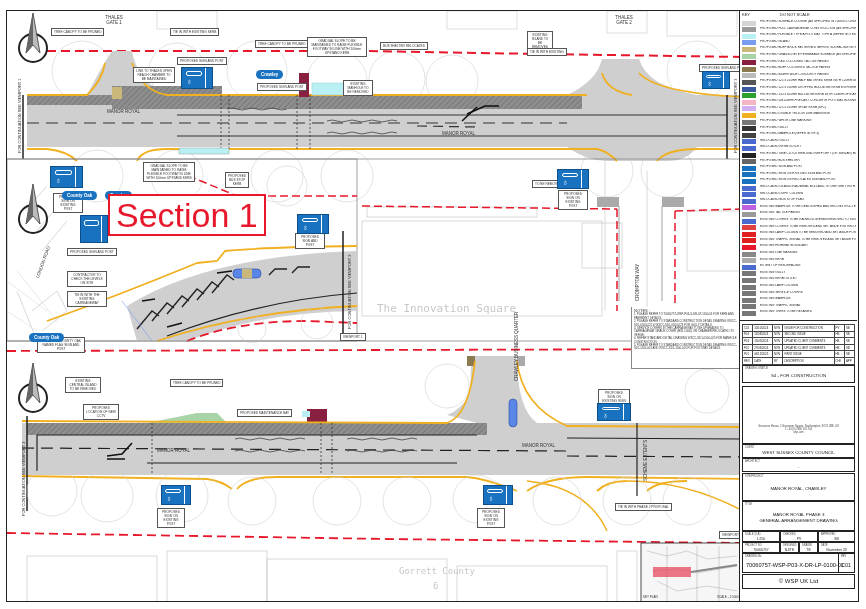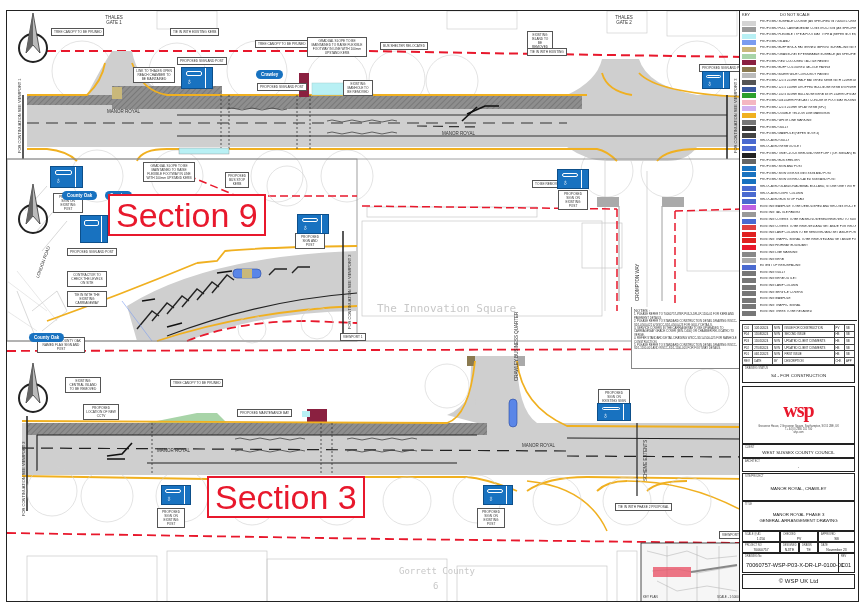--- a/index.html
+++ b/index.html
@@ -430,22 +430,21 @@
     <div>1. PLEASE REFER TO 70060757-WSP-P03-X-DR-LP-1100-01 FOR KERB AND PAVEMENT DETAILS.</div>
     <div>2. PLEASE REFER TO STANDARD CONSTRUCTION DETAIL DRAWING WSCC-SD1-0500-022 &amp; WSCC-SD1-0500-023 FOR GULLY DETAILS.</div>
     <div>3. SERVICE COVERS IN THE CARRIAGEWAY TO BE UPGRADED TO CARRIAGEWAY GRADE COVER (MIN. D400) OR CHAMBER RELOCATED TO VERGE.</div>
     <div>4. REFER STANDARD DETAIL DRAWING WSCC-SD1-0500-025 FOR MANHOLE CONSTRUCTION.</div>
     <div>5. PLEASE REFER TO STANDARD CONSTRUCTION DETAIL DRAWING WSCC-SD1-1100-001 AND WSCC-SD1-1100-001 FOR FOOTWAY DETAILS.</div>
   </div>
 
   <span class="tiny" style="left:636px; top:584px; font-size:3px;">KEY PLAN</span>
   <span class="tiny" style="left:710px; top:584px; font-size:3px;">SCALE - 1:5000</span>
 
-  <div class="section-label" style="left:101px; top:183px;">Section 9</div>
-  <div class="section-label" style="left:200px; top:465px;">Section 3</div>
+  <div class="section-label" style="left:101px; top:183px;">Section 1</div>
 </div>
 
 <div class="titleblock">
   <div class="legend">
     <span class="legend-head">KEY</span>
     <span class="legend-dns">DO NOT SCALE</span>
     <div id="legend-list">
         <div class="legend-item" style="top: 9px;">
           <span class="legend-swatch" style="background: rgb(212, 212, 212);"></span>
           <span class="legend-text">PROPOSED SURFACE COURSE (AS SPECIFIED IN 70060757-WSP-P03-X-DR-LP-1100-01)</span>
@@ -681,21 +680,20 @@
         </tr>
       </tbody>
   </table>
 
   <div class="tb-box" style="top:354px; height:18px;">
     <span class="tb-cap">DRAWING STATUS</span>
     <span class="tb-val" style="top:7px;">S4 - FOR CONSTRUCTION</span>
   </div>
 
   <div class="tb-box" style="top:375px; height:58px;">
-    <div class="wsp-logo">wsp</div>
     <div class="wsp-addr">
       <div>Grosvenor House, 2 Grosvenor Square, Southampton, SO15 2BE, UK</div>
       <div>T+ 44 (0) 2380 101 700</div>
       <div>wsp.com</div>
     </div>
   </div>
 
   <div class="tb-box" style="top:433px; height:14px;">
     <span class="tb-cap">CLIENT</span>
     <span class="tb-val" style="top:5px;">WEST SUSSEX COUNTY COUNCIL</span>

